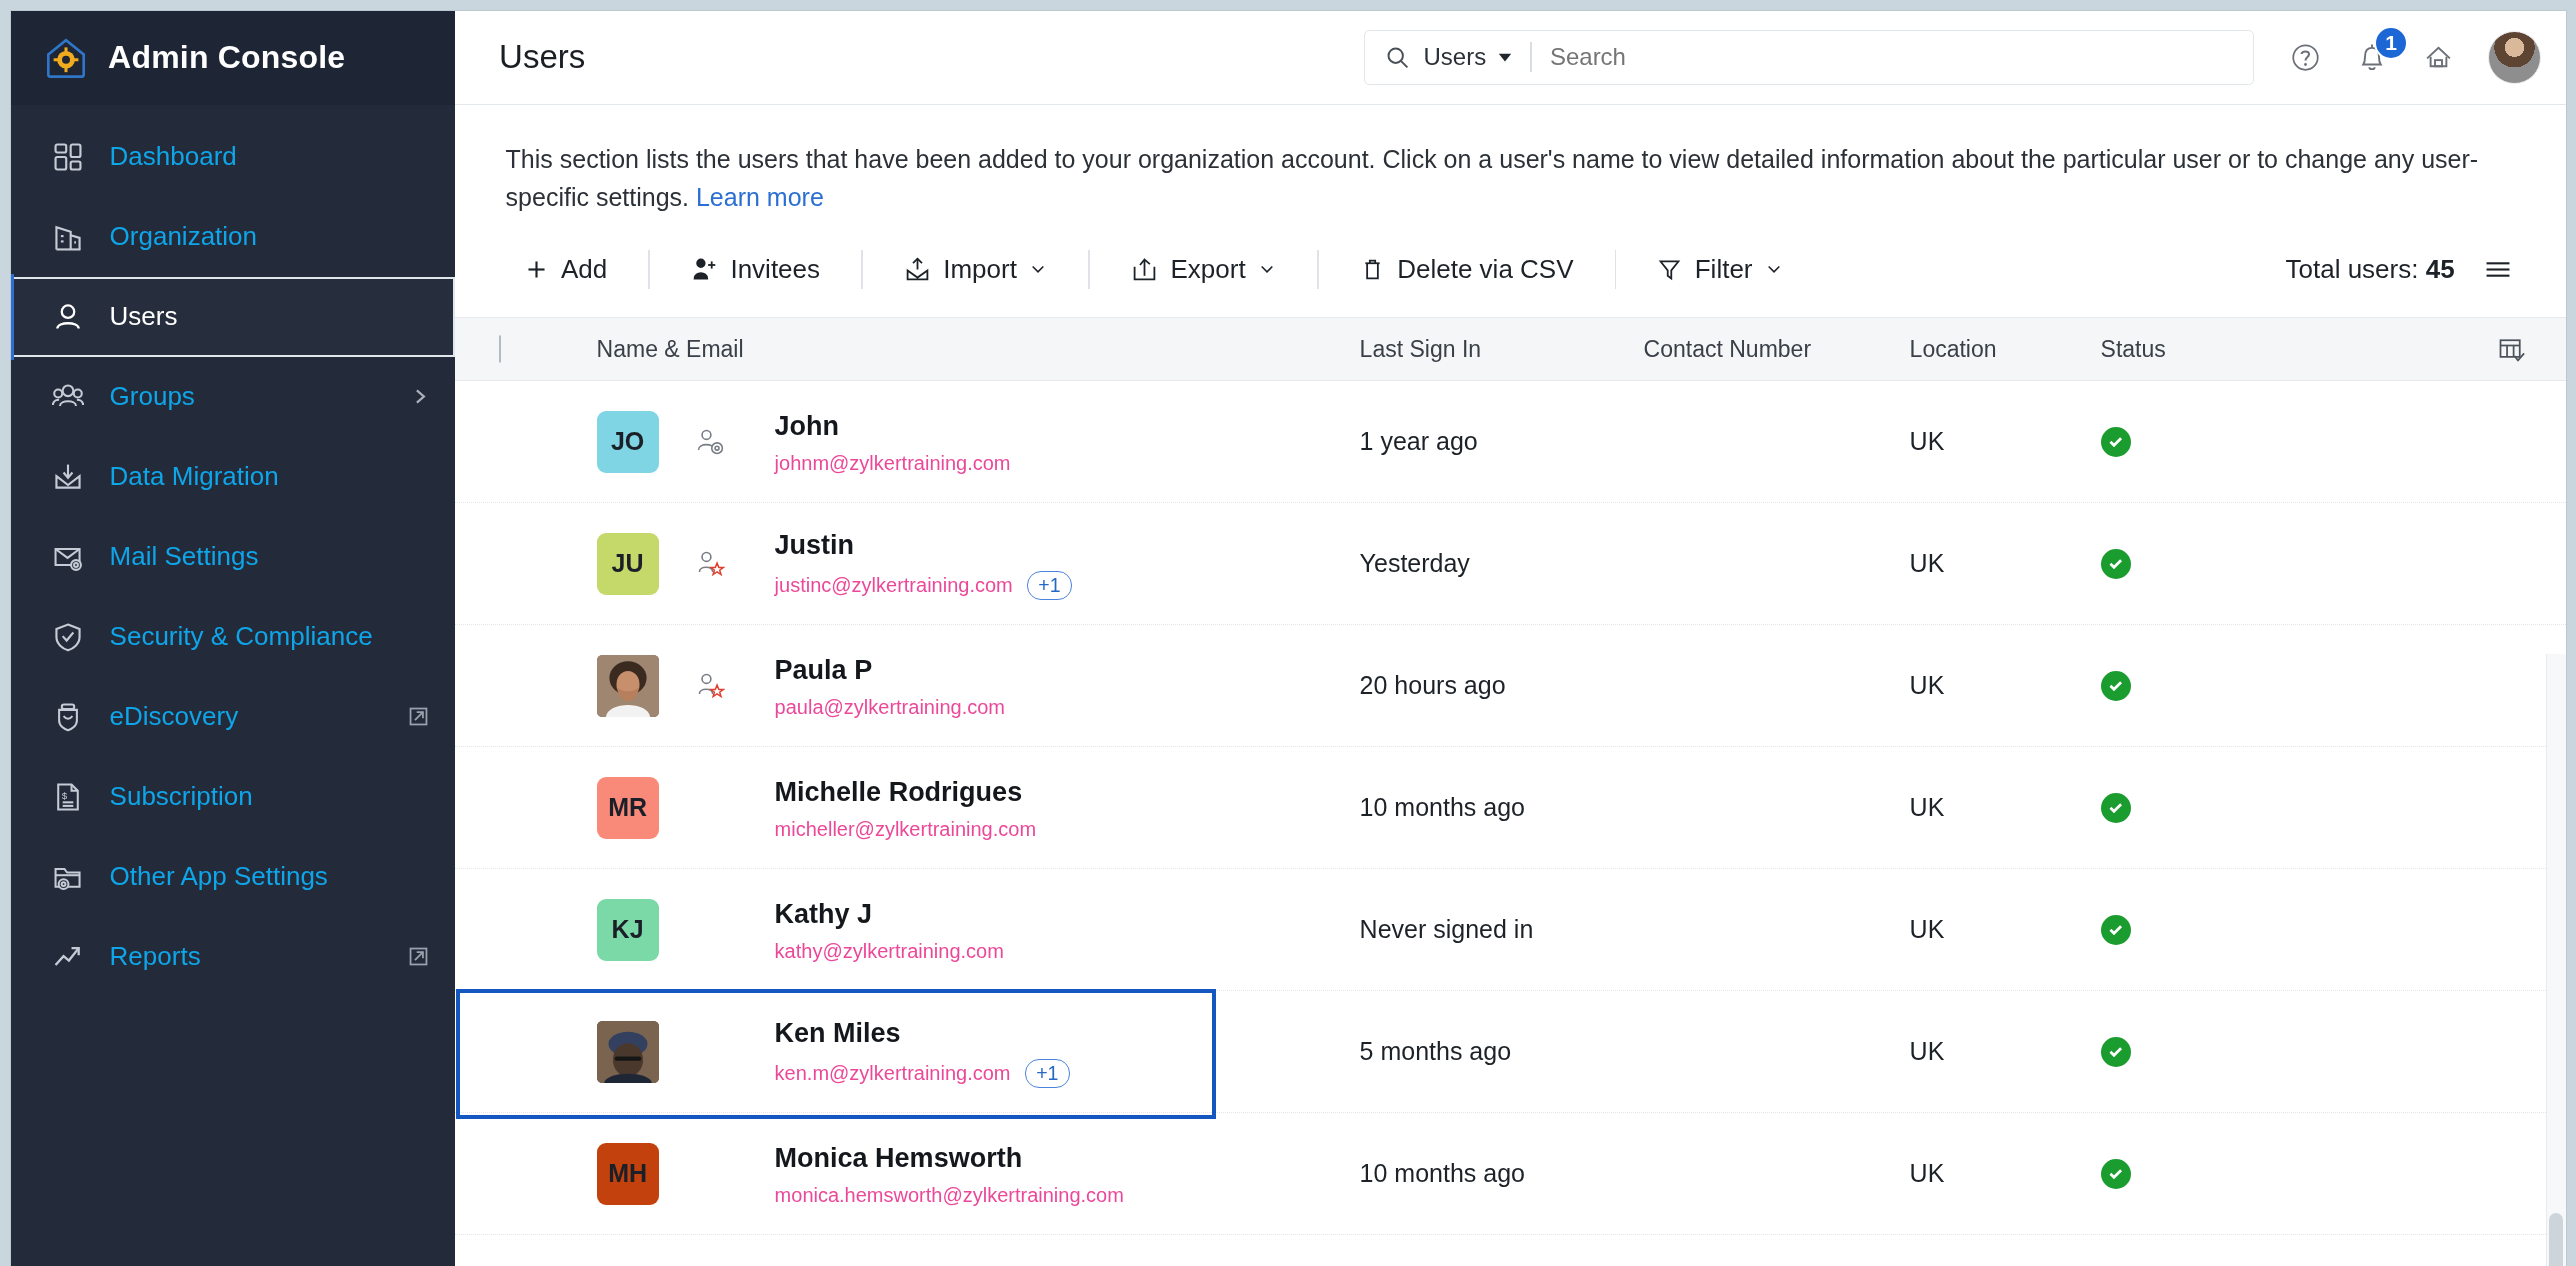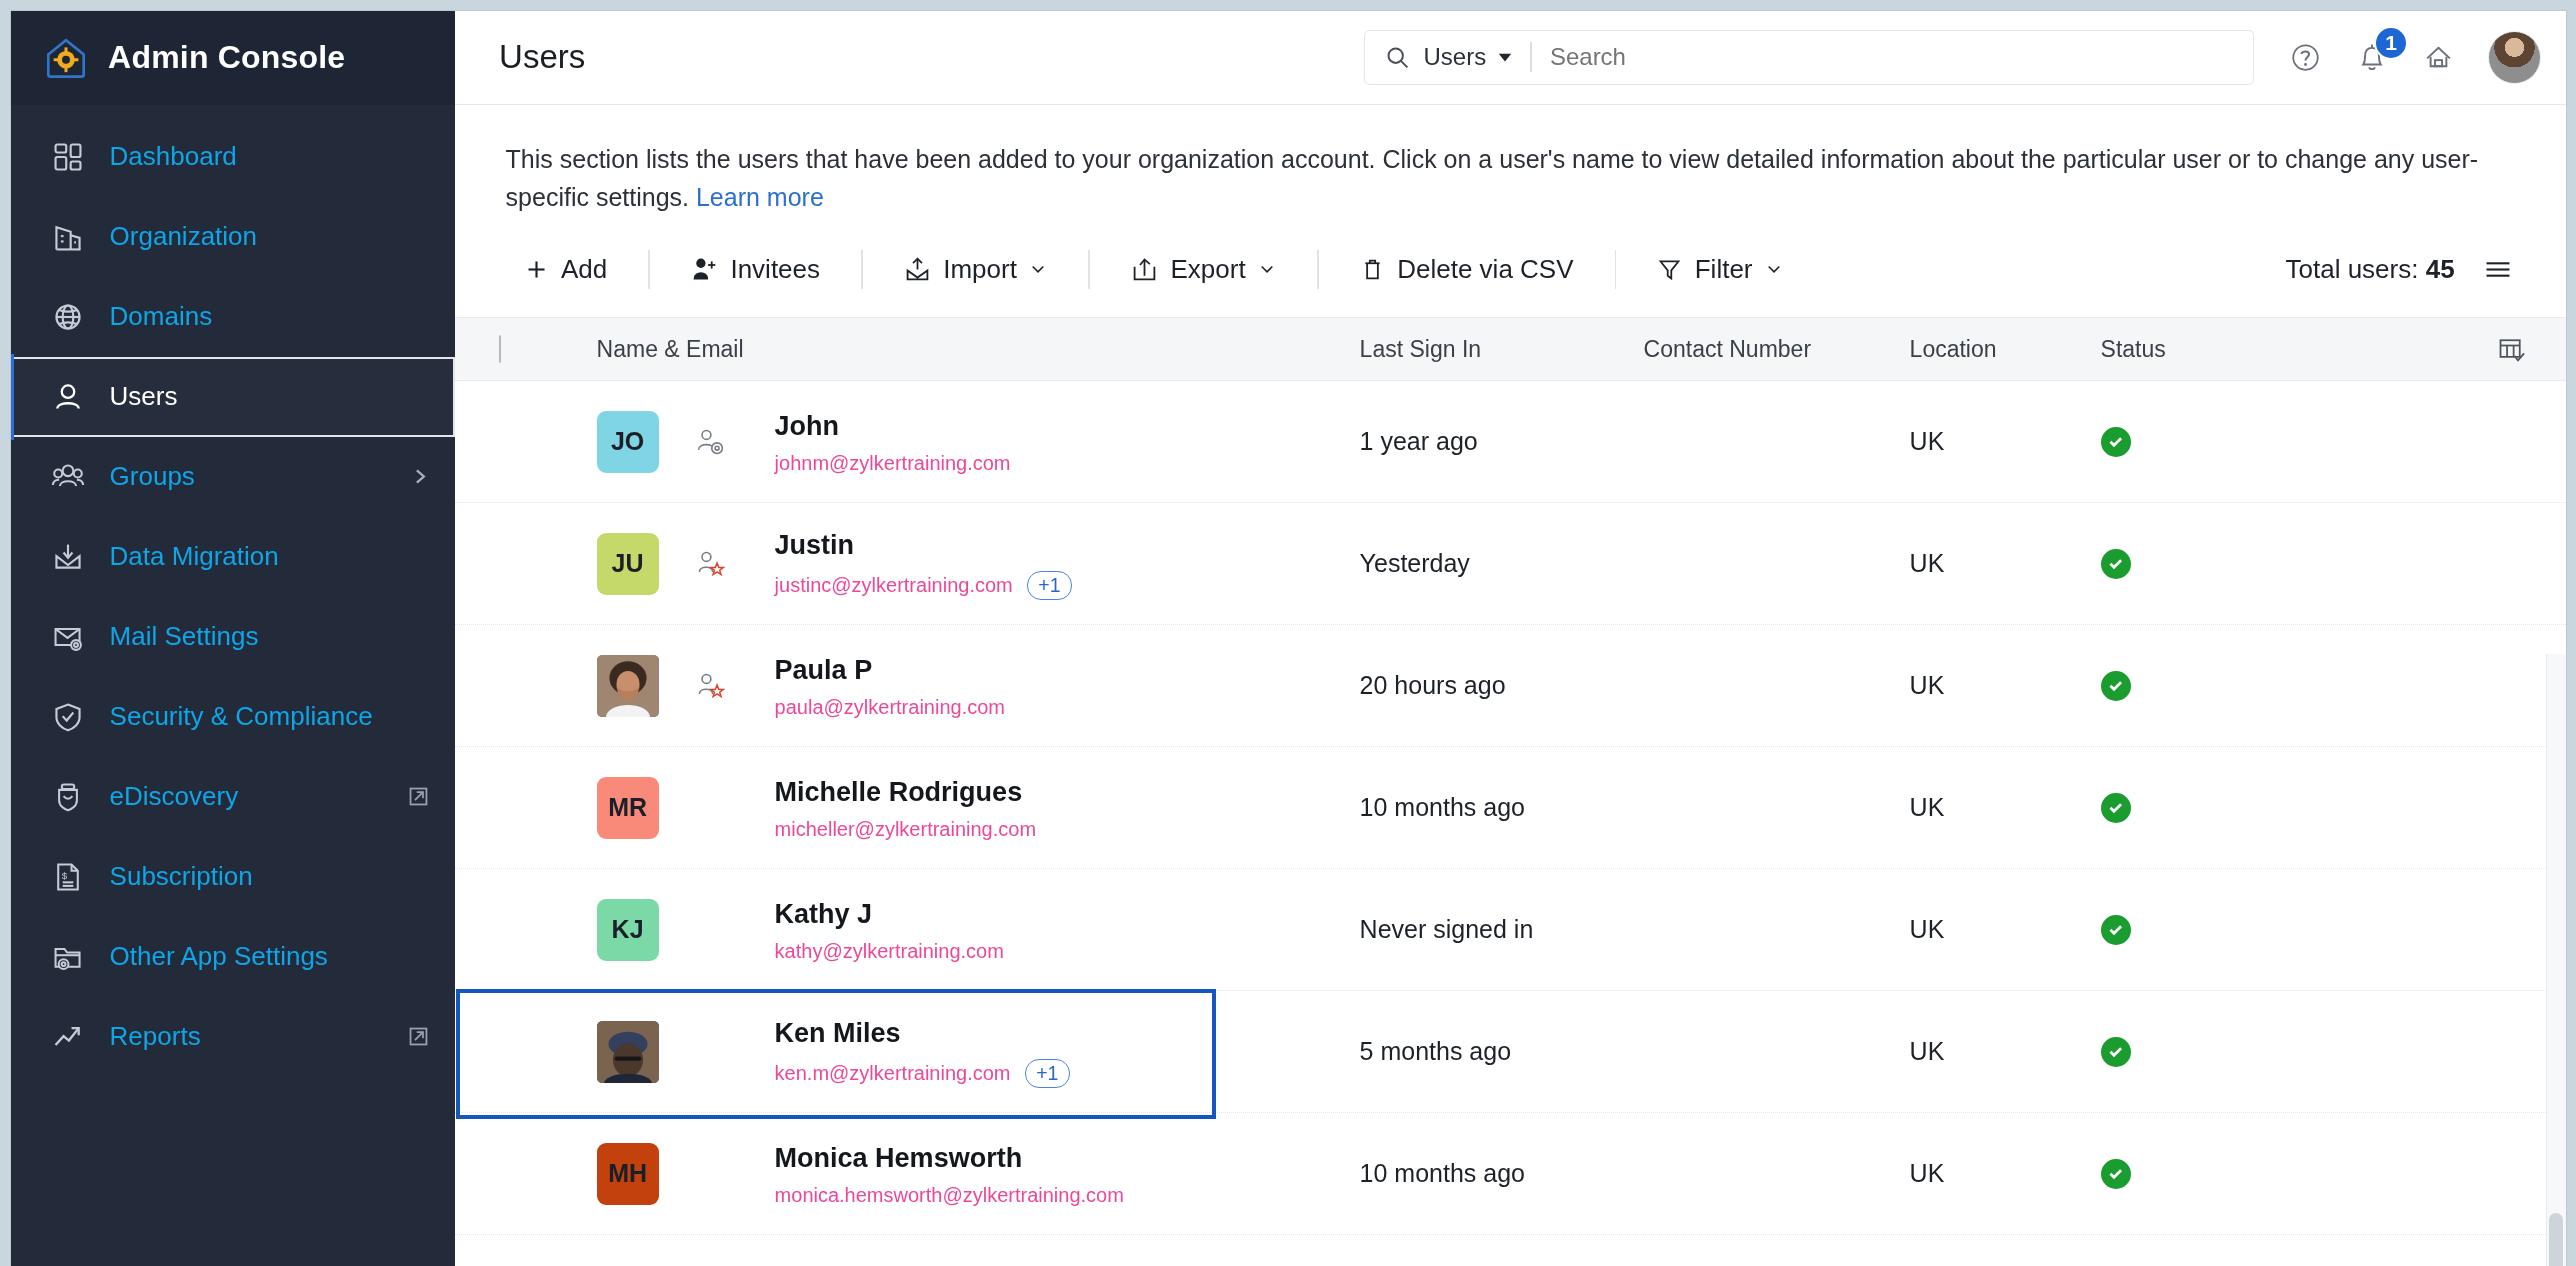--- a/index.html
+++ b/index.html
@@ -266,32 +266,20 @@
             <path d="M21 16 L31 19 V32"></path>
             <path d="M5 32 H32"></path>
             <line x1="10" y1="17" x2="13" y2="17"></line>
               <line x1="10" y1="23" x2="13" y2="23"></line>
             <line x1="25" y1="24" x2="27" y2="24"></line>
           </svg>
         </span>
         <span class="lbl">Organization</span>
       </div>
 
-      <div class="nav-item">
-        <span class="ico">
-          <svg width="32" height="32" viewBox="0 0 36 36" fill="none" stroke="#c6ccd6" stroke-width="2.4">
-            <circle cx="18" cy="18" r="13"></circle>
-            <ellipse cx="18" cy="18" rx="6" ry="13"></ellipse>
-            <line x1="5" y1="18" x2="31" y2="18"></line>
-            <path d="M8 10 Q18 14 28 10"></path>
-              <path d="M8 26 Q18 22 28 26"></path>
-          </svg>
-        </span>
-        <span class="lbl">Domains</span>
-      </div>
 
       <div class="nav-item selected">
         <span class="ico">
           <svg width="32" height="32" viewBox="0 0 36 36" fill="none" stroke="#ffffff" stroke-width="2.6">
             <circle cx="18" cy="12" r="7"></circle>
             <path d="M6 31 C6 23 30 23 30 31"></path>
           </svg>
         </span>
         <span class="lbl">Users</span>
       </div>

